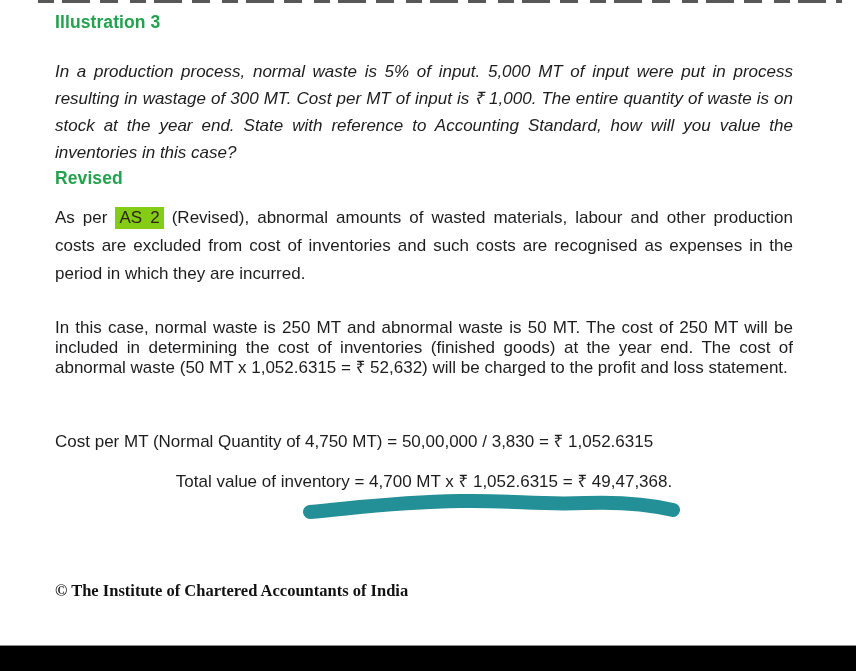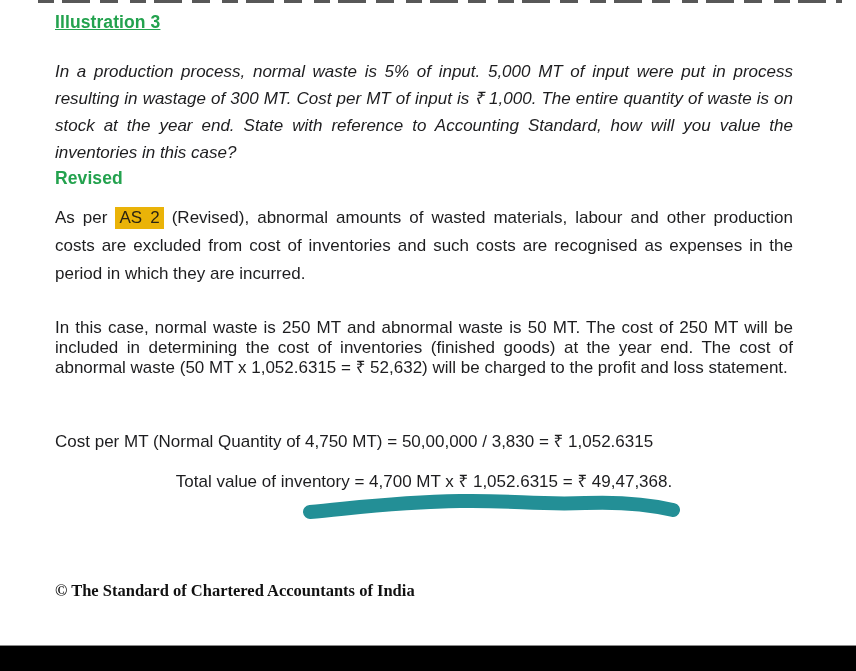--- a/index.html
+++ b/index.html
@@ -27,41 +27,41 @@
   }
   .green-heading {
     position: absolute;
     left: 55px;
     margin: 0;
     font-size: 17.5px;
     font-weight: bold;
     color: #23a24e;
     letter-spacing: 0.1px;
   }
-  .h-illustration { top: 12px; text-decoration: underline; }
+  .h-illustration { top: 12px; }
   .h-solution { top: 168px; }
   .para {
     position: absolute;
     left: 55px;
     width: 738px;
     margin: 0;
     font-size: 17px;
     text-align: justify;
   }
   .problem {
     top: 58px;
     line-height: 27px;
     font-style: italic;
   }
   .sol-para1 { top: 204px; line-height: 28px; }
   .sol-para2 { top: 318px; line-height: 20px; }
   .cost-line  { top: 428px; line-height: 27px; text-align: left; }
   .total-line { top: 468px; line-height: 27px; text-align: center; }
   .as2-mark {
-    background: #eab308;
+    background: #84cc16;
     color: #2b2412;
     padding: 1px 4px 2px 4px;
   }
   .marker-underline {
     position: absolute;
     left: 300px;
     top: 491px;
     width: 386px;
     height: 32px;
   }
@@ -103,17 +103,17 @@
   <p class="para sol-para2">In this case, normal waste is 250 MT and abnormal waste is 50 MT. The cost of 250 MT will be included in determining the cost of inventories (finished goods) at the year end. The cost of abnormal waste (50 MT x 1,052.6315 = ₹ 52,632) will be charged to the profit and loss statement.</p>
 
   <p class="para cost-line">Cost per MT (Normal Quantity of 4,750 MT) = 50,00,000 / 3,830 = ₹ 1,052.6315</p>
 
   <p class="para total-line">Total value of inventory = 4,700 MT x ₹ 1,052.6315 = ₹ 49,47,368.</p>
 
   <svg class="marker-underline" viewBox="0 0 386 32" aria-hidden="true">
     <path d="M 10 21 C 55 17, 95 11, 160 10 C 215 9, 235 14, 285 12 C 325 10.5, 352 14, 373 19" fill="none" stroke-width="14" stroke-linecap="round" stroke-linejoin="round" stroke="#238f96"></path>
   </svg>
 
-  <p class="footer-copyright">© The Standard of Chartered Accountants of India</p>
+  <p class="footer-copyright">© The Institute of Chartered Accountants of India</p>
 
   <div class="bottom-bar"></div>
 
 </div>
 
 </body></html>

